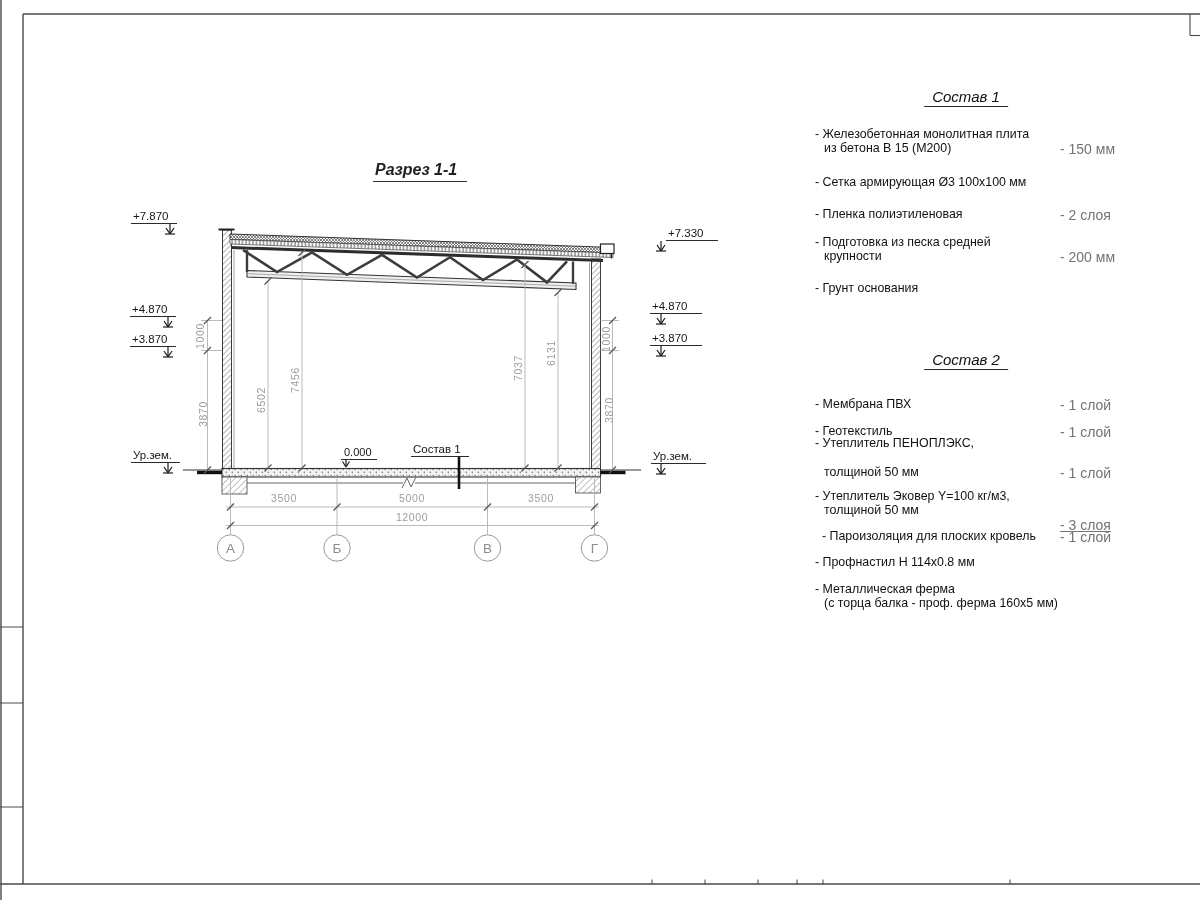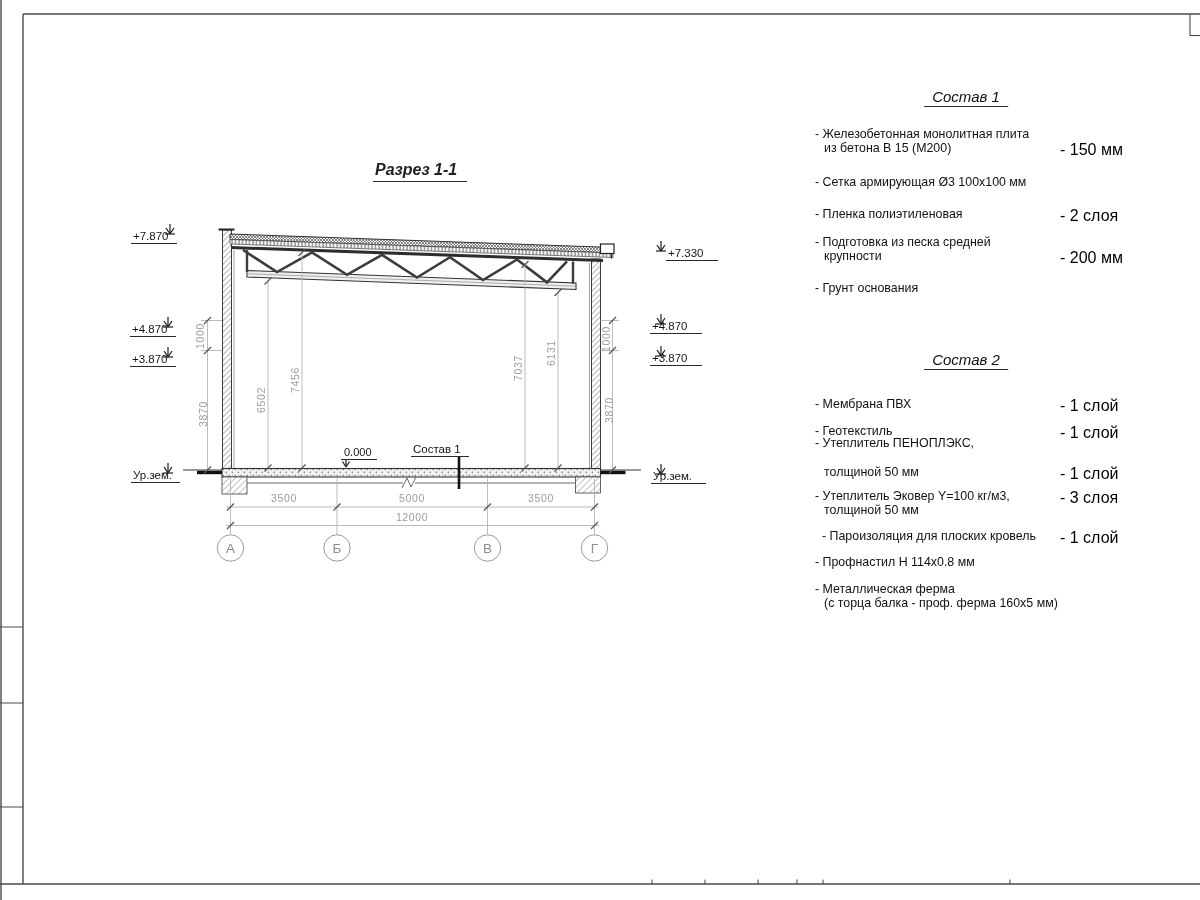--- a/index.html
+++ b/index.html
@@ -1,33 +1,33 @@
 <!DOCTYPE html>
 <html><head>
 <meta charset="utf-8">
 <style>
   html,body{margin:0;padding:0;}
   body{width:1200px;height:900px;background:#fff;position:relative;overflow:hidden;
        font-family:"Liberation Sans",sans-serif;}
   svg{position:absolute;left:0;top:0;z-index:1;}
   .t{position:absolute;white-space:nowrap;z-index:2;color:#1a1a1a;}
-  .elev{font-size:11.5px;color:#161616;border-bottom:1.2px solid #2a2a2a;padding:0 8px 1px 2px;margin-top:20px;}
+  .elev{font-size:11.5px;color:#161616;border-bottom:1.2px solid #2a2a2a;padding:0 8px 1px 2px;}
   .elev-r{padding:0 14px 1px 2px;}
   .zero{font-size:11px;color:#161616;border-bottom:1.2px solid #2a2a2a;padding:0 5px 1px 3px;}
   .callout{font-size:11.5px;color:#161616;border-bottom:1.2px solid #2a2a2a;padding:0 8px 1px 2px;}
   .dimtxt{font-size:10.5px;color:#9c9c9c;letter-spacing:0.6px;}
   .ctr{transform:translate(-50%,-50%);}
   .rot{transform:translate(-50%,-50%) rotate(-90deg);}
   .axis{font-size:13.5px;color:#8c8c8c;transform:translate(-50%,-50%);}
   .dwg-title{font-size:16px;font-style:italic;font-weight:bold;color:#222;
              border-bottom:1.3px solid #333;padding:0 10px 2px 2px;}
   .comp-title{font-size:15px;font-style:italic;color:#111;border-bottom:1px solid #2a2a2a;
               padding:0 8px 1px;transform:translateX(-50%);}
   .item{font-size:12.4px;color:#111;}
-  .val{font-size:16px;color:#000000;}
+  .val{font-size:14px;color:#737373;}
 </style>
 </head>
 <body>
 
 <svg width="1200" height="900" viewBox="0 0 1200 900">
   <defs>
     <pattern id="wallHatch" width="4" height="4" patternUnits="userSpaceOnUse" patternTransform="rotate(45)">
       <rect width="4" height="4" fill="#fdfdfd"></rect>
         <line x1="0" y1="0" x2="0" y2="4" stroke="#6e6e6e" stroke-width="1"></line>
     </pattern>
@@ -277,18 +277,18 @@
 <div class="t comp-title" style="left:966px;top:351px;">Состав 2</div>
 <div class="t item" style="left:815px;top:397px;">- Мембрана ПВХ</div>
 <div class="t val" style="left:1060px;top:397px;">- 1 слой</div>
 <div class="t item" style="left:815px;top:424px;">- Геотекстиль</div>
 <div class="t val" style="left:1060px;top:424px;">- 1 слой</div>
 <div class="t item" style="left:815px;top:436px;">- Утеплитель ПЕНОПЛЭКС,</div>
 <div class="t item" style="left:824px;top:465px;">толщиной 50 мм</div>
 <div class="t val" style="left:1060px;top:465px;">- 1 слой</div>
 <div class="t item" style="left:815px;top:489px;">- Утеплитель Эковер Y=100 кг/м3,</div>
 <div class="t item" style="left:824px;top:503px;">толщиной 50 мм</div>
-<div class="t val" style="left:1060px;top:489px;">- 3 слоя</div>
+<div class="t val" style="left:1060px;top:517px;text-decoration:underline;">- 3 слоя</div>
 <div class="t item" style="left:822px;top:529px;">- Пароизоляция для плоских кровель</div>
 <div class="t val" style="left:1060px;top:529px;">- 1 слой</div>
 <div class="t item" style="left:815px;top:555px;">- Профнастил Н 114x0.8 мм</div>
 <div class="t item" style="left:815px;top:582px;text-align:right;">- Металлическая ферма</div>
 <div class="t item" style="left:824px;top:596px;">(с торца балка - проф. ферма 160x5 мм)</div>
 
 </body></html>

